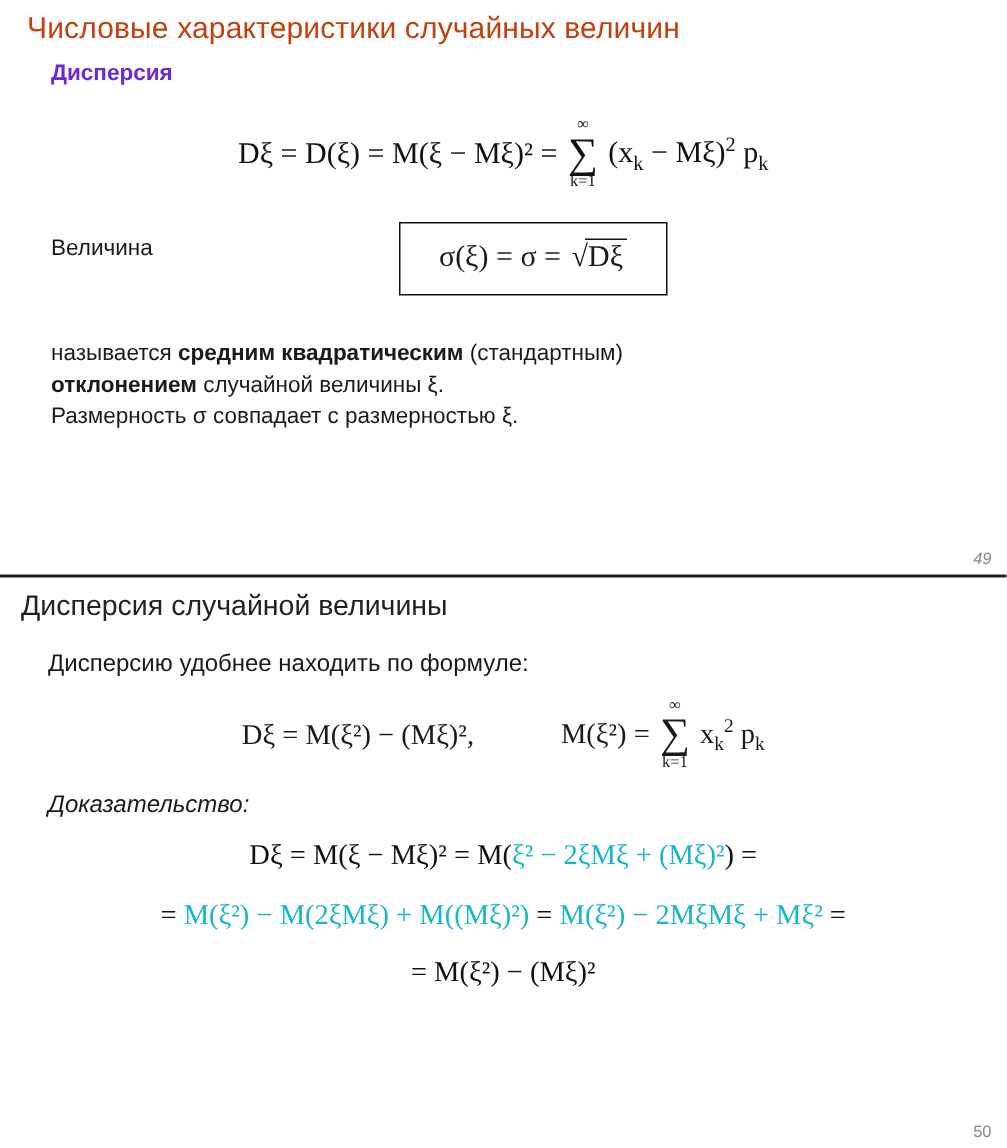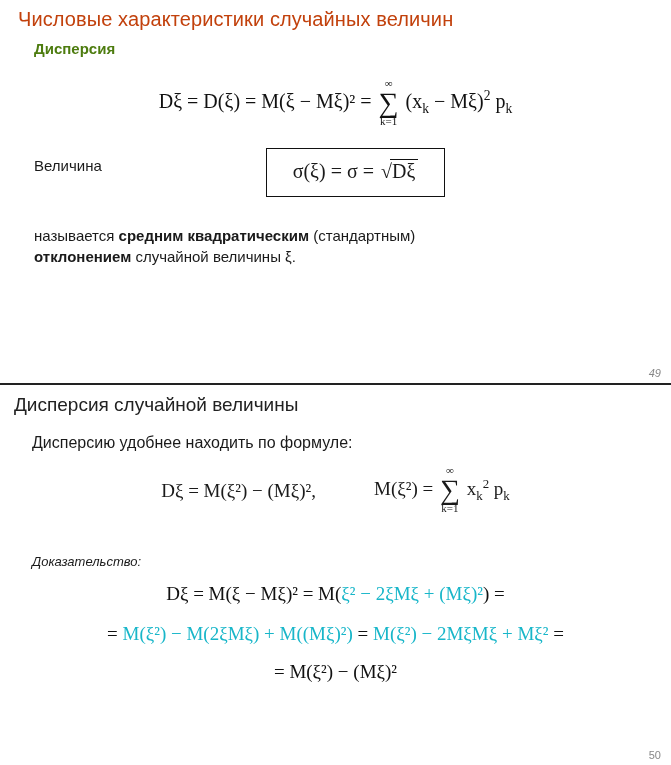--- a/index.html
+++ b/index.html
@@ -25,21 +25,21 @@
   .slide-title {
     font-size: 20px;
     color: #c2410c;
     padding: 8px 0 0 18px;
     letter-spacing: 0.1px;
   }
   .subtitle {
     font-size: 15px;
     font-weight: bold;
     padding: 9px 0 0 34px;
-    color: #4d7c0f;
+    color: #6d28d9;
   }
   .formula-row {
     text-align: center;
     font-family: "Liberation Serif", serif;
     font-size: 20px;
     color: #111;
   }
   .f1 { margin-top: 22px; }
   .label-left {
     font-size: 15px;
@@ -87,24 +87,24 @@
   .two-col {
     display: flex;
     justify-content: center;
     align-items: center;
     gap: 58px;
     margin-top: 14px;
     font-family: "Liberation Serif", serif;
     font-size: 19px;
   }
   .proof-label {
-    font-size: 13px;
+    font-size: 16px;
     font-style: italic;
     padding: 0 0 0 32px;
-    margin-top: 38px;
+    margin-top: 12px;
   }
   .proof-line {
     text-align: center;
     font-family: "Liberation Serif", serif;
     font-size: 19px;
     margin-top: 14px;
     color: #111;
   }
   .proof-line.l2 { margin-top: 18px; }
   .proof-line.l3 { margin-top: 16px; }
@@ -169,20 +169,21 @@
 
   <div class="boxed-wrap">
     <div class="boxed">
       <span>σ(ξ) = σ = </span><span class="sqrt"><span class="rad">√</span><span class="rand">Dξ</span></span>
     </div>
   </div>
 
   <div class="para first">
     <span>называется </span><span class="b">средним квадратическим</span><span> (стандартным)</span><br>
     <span class="b">отклонением</span><span> случайной величины ξ.</span><br>
+    <span>Размерность σ совпадает с размерностью ξ.</span>
   </div>
 
   <div class="page-num pn1">49</div>
 </div>
 
 <div class="slide slide-2">
 
   <div class="s2-title">Дисперсия случайной величины</div>
 
   <div class="s2-lead">Дисперсию удобнее находить по формуле:</div>

